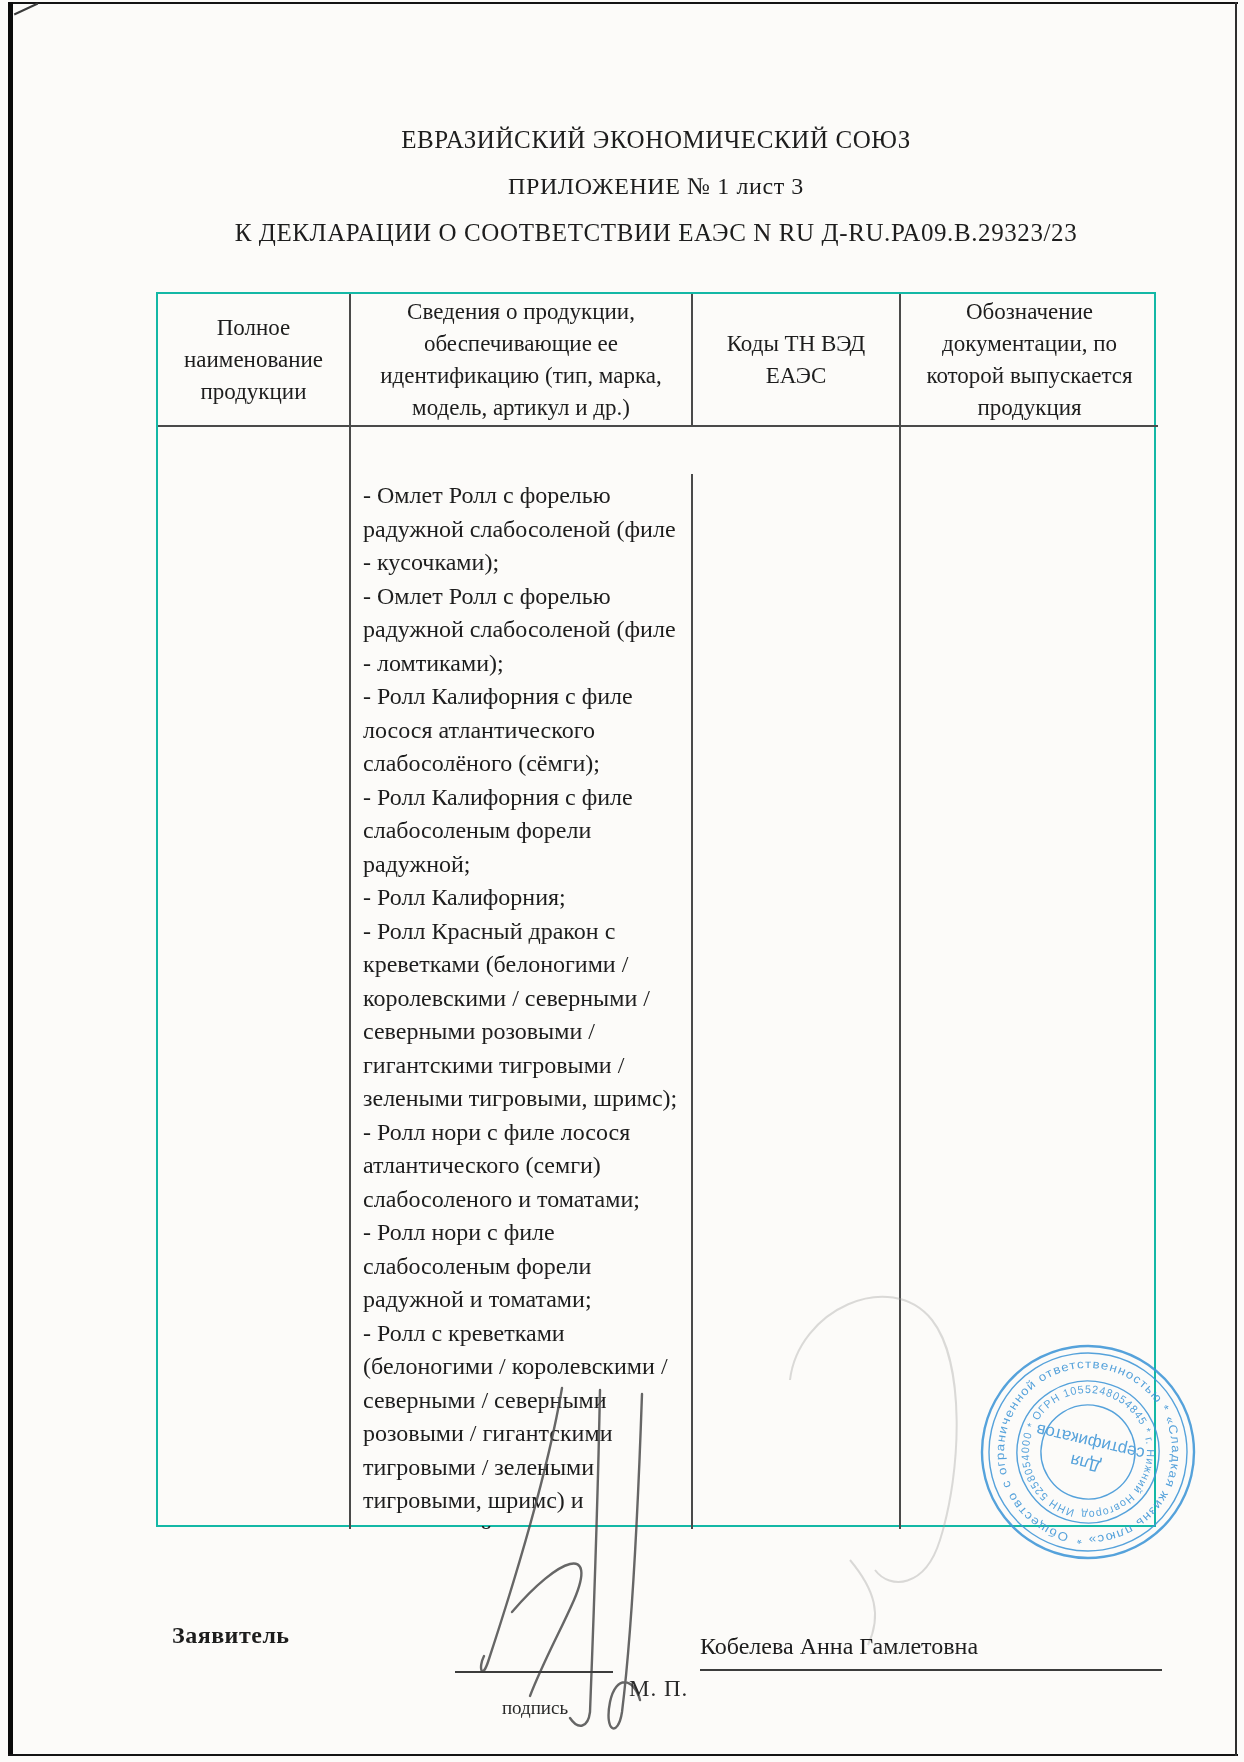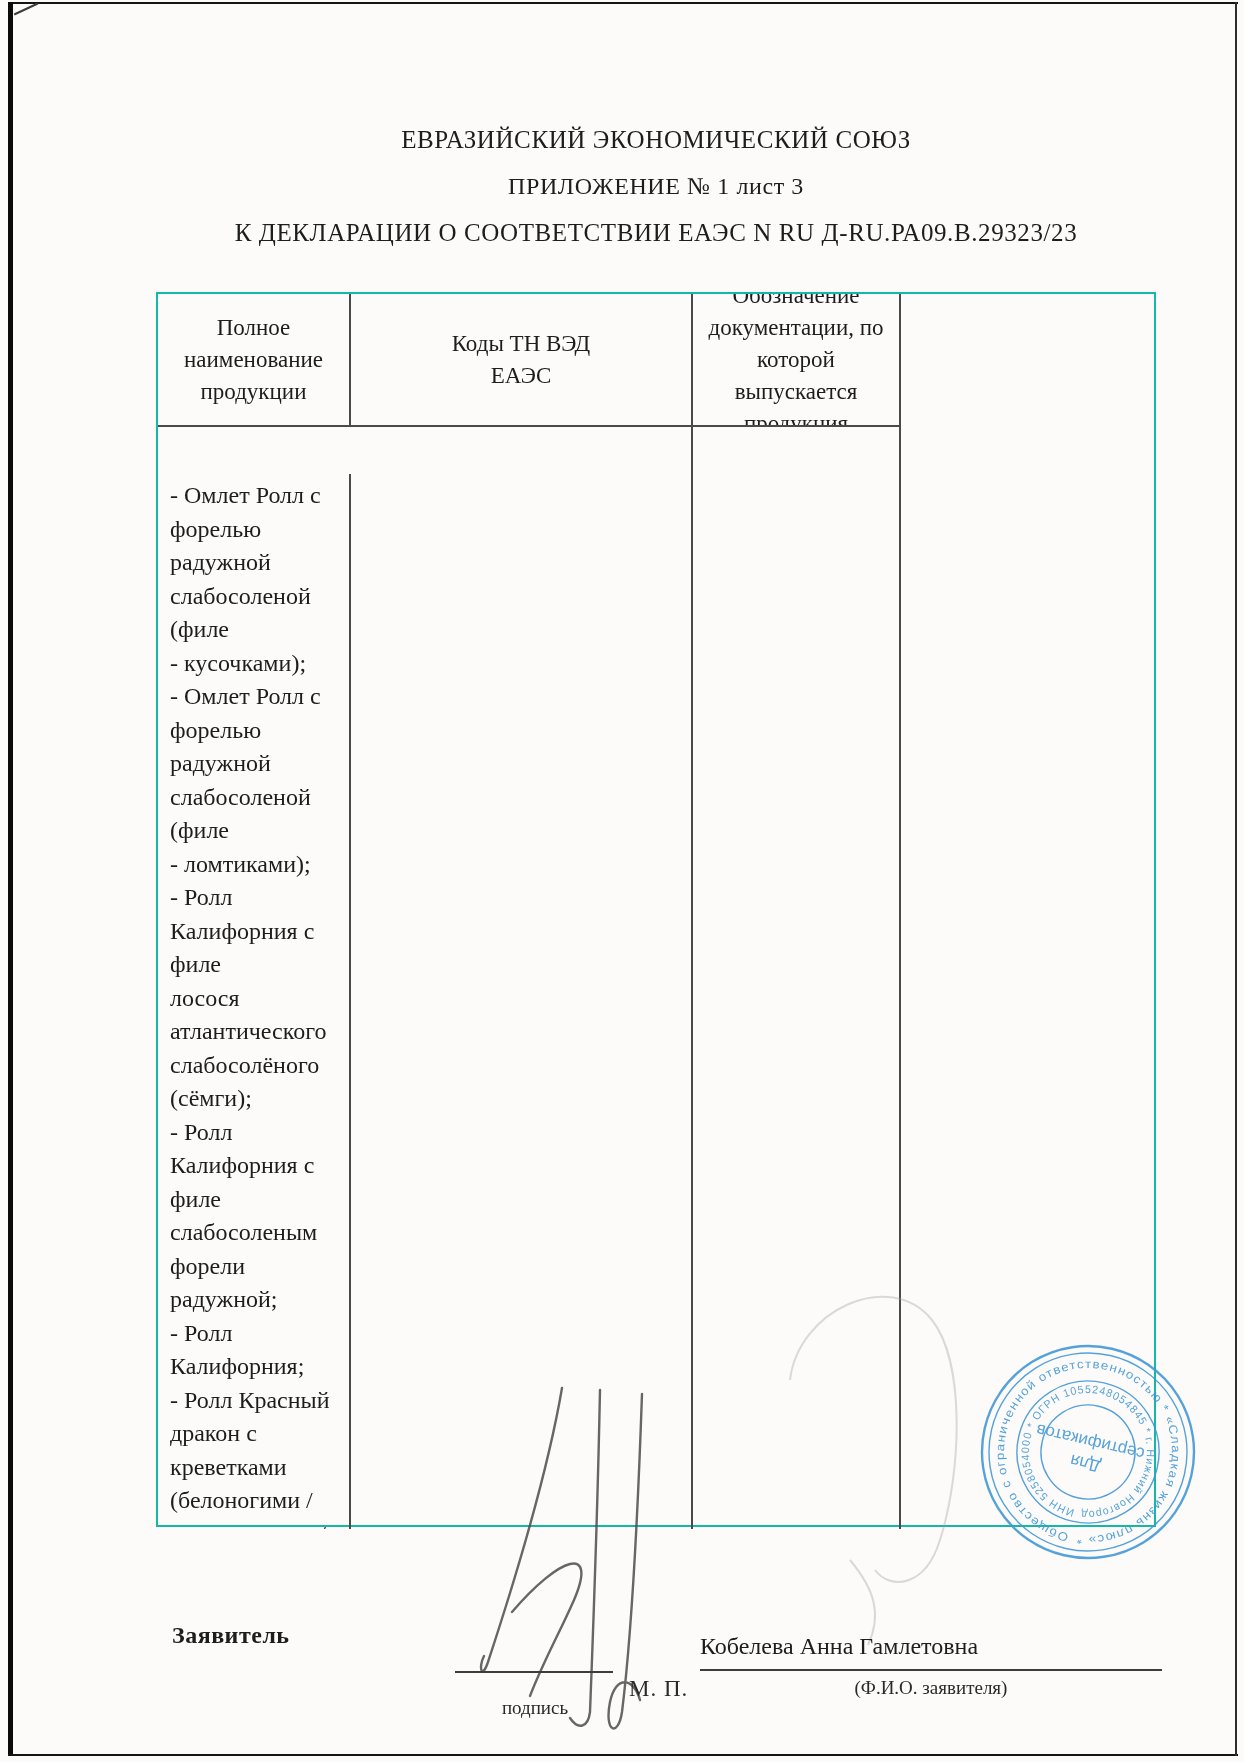--- a/index.html
+++ b/index.html
@@ -67,20 +67,24 @@
   <div class="frame corner-tick"></div>
 
   <div class="title t1">ЕВРАЗИЙСКИЙ ЭКОНОМИЧЕСКИЙ СОЮЗ</div>
   <div class="title t2">ПРИЛОЖЕНИЕ № 1 лист 3</div>
   <div class="title t3">К ДЕКЛАРАЦИИ О СООТВЕТСТВИИ ЕАЭС N RU Д-RU.РА09.В.29323/23</div>
 
   <div class="decl-table">
     <div class="cell hcell">Полное
 наименование
 продукции</div>
+    <div class="cell hcell">Сведения о продукции,
+обеспечивающие ее
+идентификацию (тип, марка,
+модель, артикул и др.)</div>
     <div class="cell hcell">Коды ТН ВЭД
 ЕАЭС</div>
     <div class="cell hcell">Обозначение
 документации, по
 которой выпускается
 продукция</div>
 
     <div class="cell bcell"></div>
     <div class="cell bcell details-cell">- Омлет Ролл с форелью
 радужной слабосоленой (филе
@@ -152,15 +156,14 @@
       <text x="112" y="128" text-anchor="middle" font-size="17" fill="#3f96d7">сертификатов</text>
     </g>
   </svg>
 
   <div class="abs applicant">Заявитель</div>
   <div class="abs sig-line"></div>
   <div class="abs sig-caption">подпись</div>
   <div class="abs mp">М. П.</div>
   <div class="abs name-line"></div>
   <div class="abs applicant-name">Кобелева Анна Гамлетовна</div>
-  <div class="abs name-caption">(Ф.И.О. заявителя)</div>
 
 </div>
 
 </body></html>

